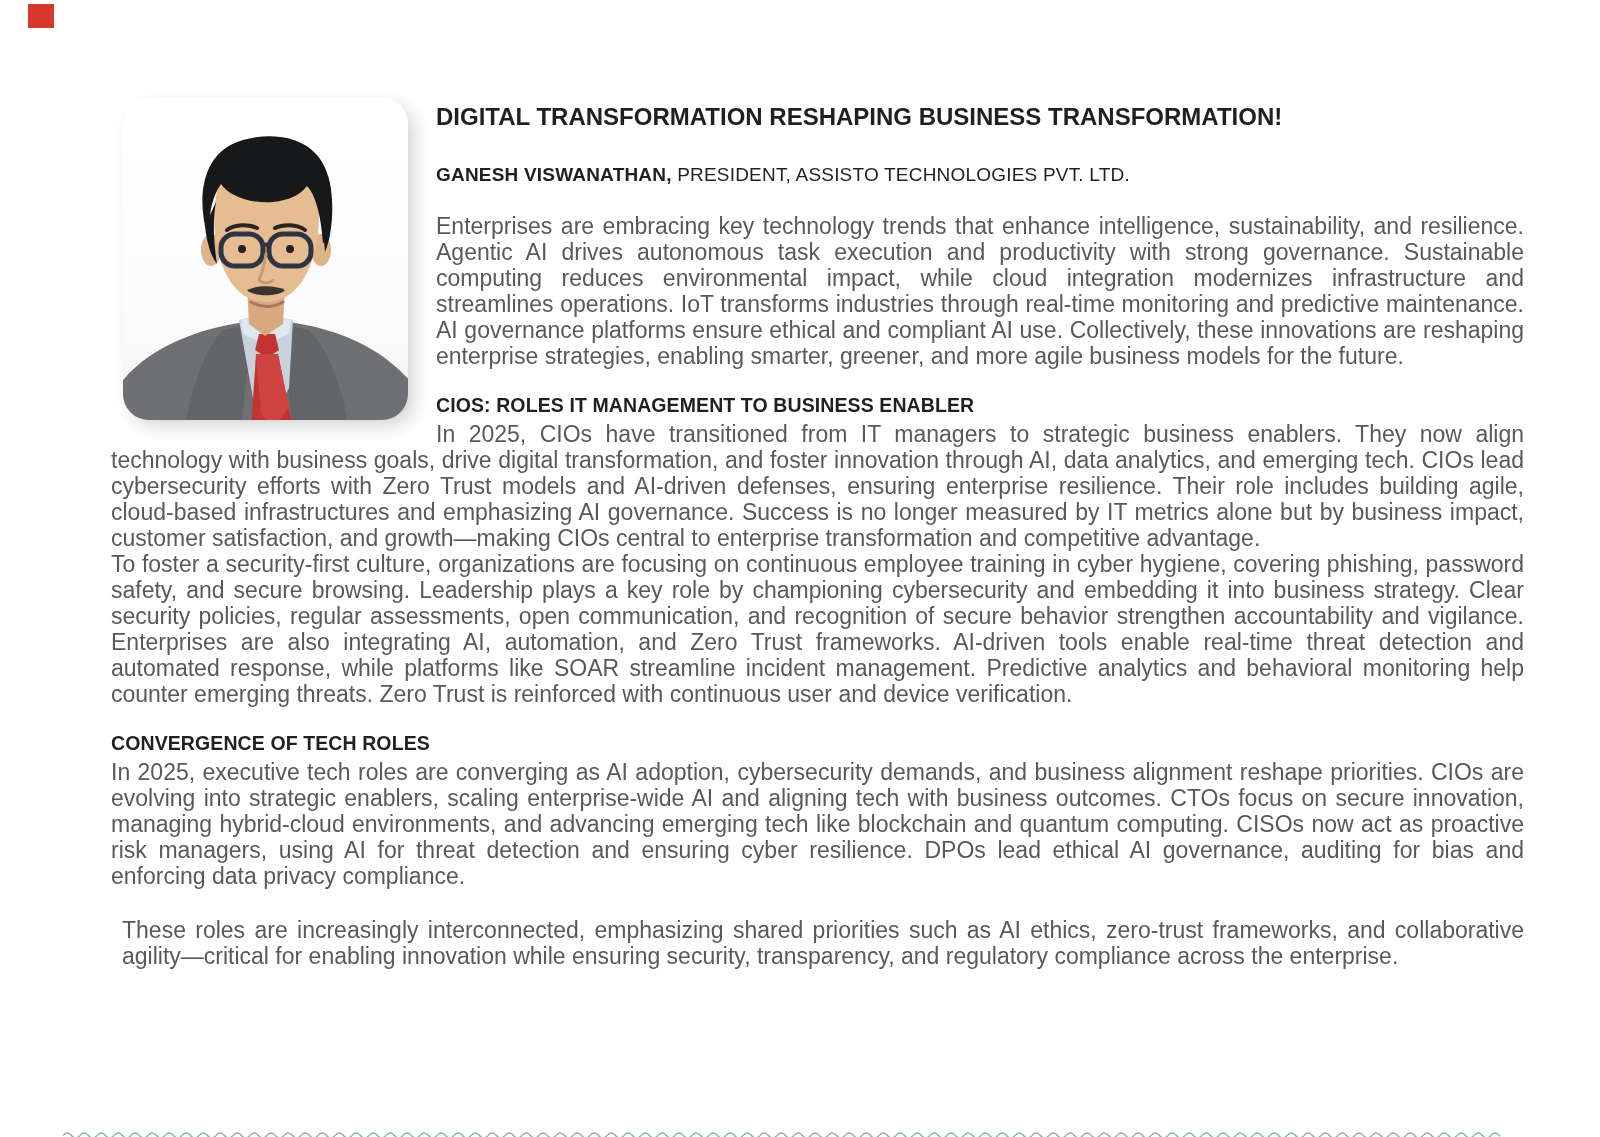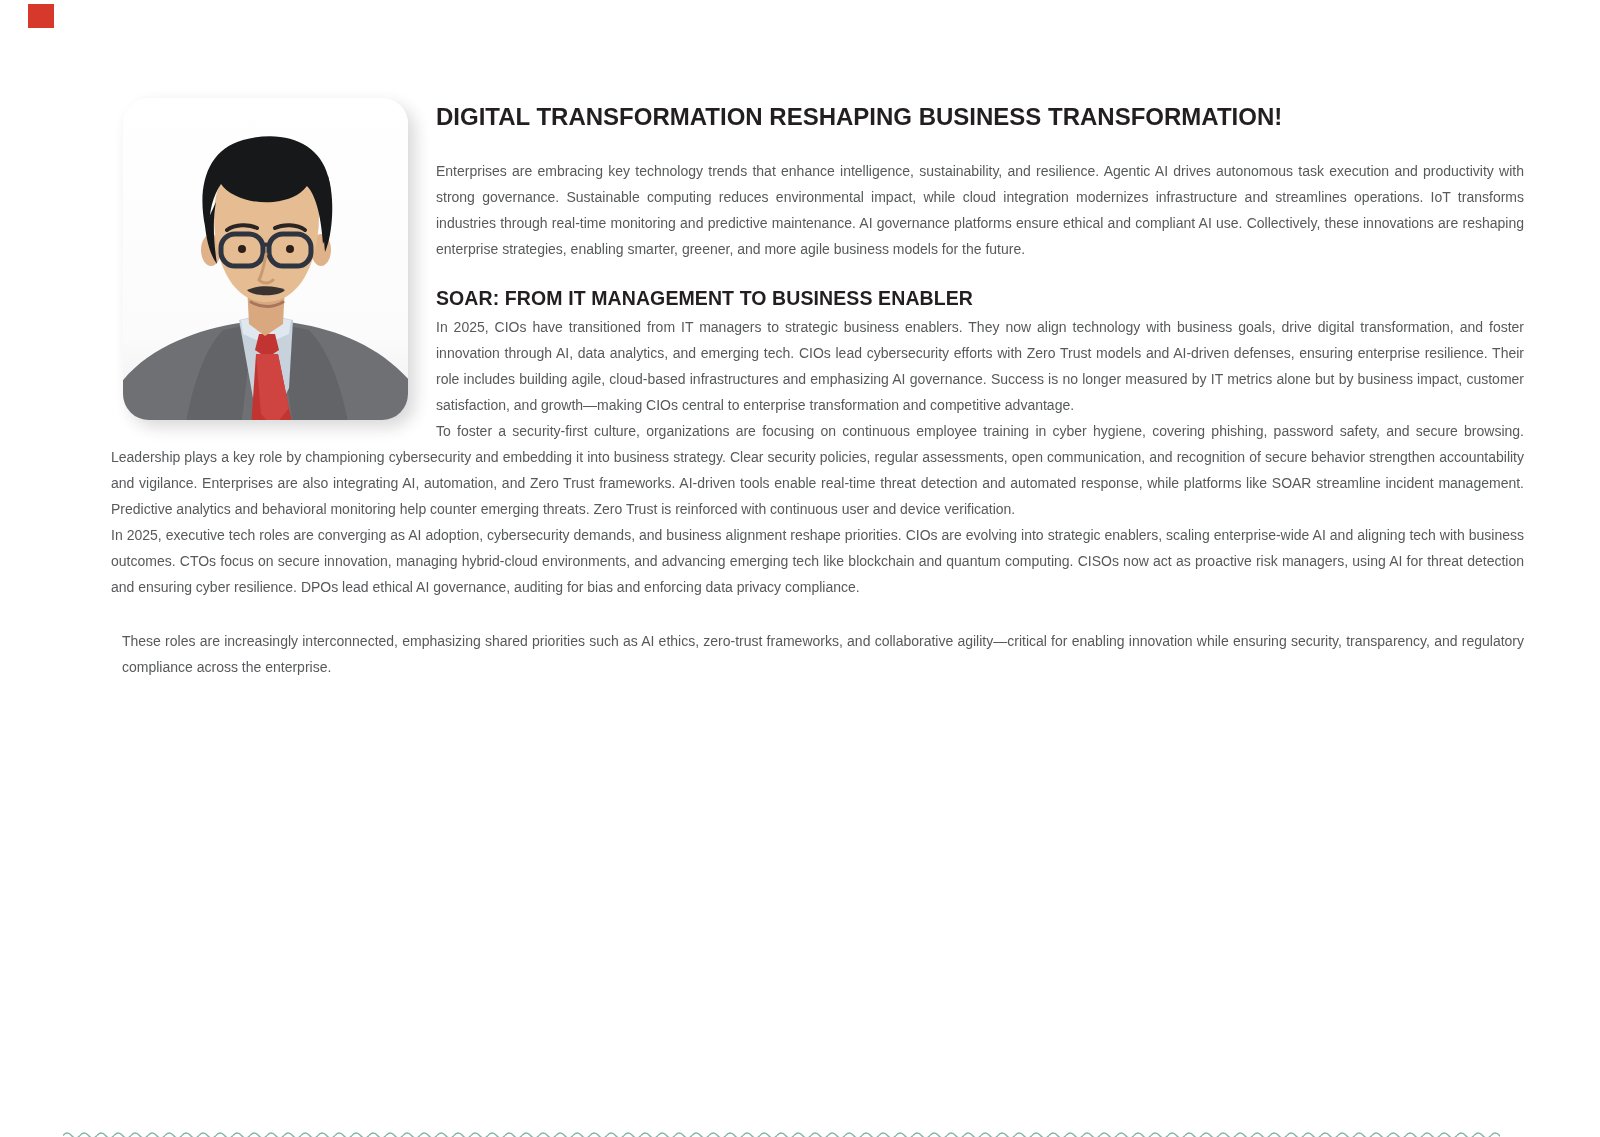--- a/index.html
+++ b/index.html
@@ -53,21 +53,21 @@
   p.byline {
     margin: 31px 0 0 0;
     font-size: 19px;
     line-height: 24px;
     color: #231f20;
     letter-spacing: 0.2px;
   }
   .byline-name { font-weight: 700; }
   p.body {
     margin: 0;
-    font-size: 14px;
+    font-size: 23px;
     line-height: 26px;
     color: #57595b;
     text-align: justify;
   }
   p.intro { margin-top: 26px; }
   h2.section-heading {
     margin: 24px 0 3px 0;
     font-size: 19.5px;
     line-height: 25px;
     font-weight: 700;
@@ -142,28 +142,30 @@
         <path d="M143,156 C141,168 139,176 136,182 C140,186 146,186 150,182" stroke="#c99a70" stroke-width="3" fill="none" stroke-linecap="round"></path>
 
         <path d="M124,192 C134,187 152,187 162,192 C156,199 130,199 124,192 Z" fill="#3b3330"></path>
 
         <path d="M128,204 C138,210 150,210 160,204" stroke="#a9765d" stroke-width="3" fill="none" stroke-linecap="round"></path>
       </svg>
     </div>
 
     <h1 class="title">DIGITAL TRANSFORMATION RESHAPING BUSINESS TRANSFORMATION!</h1>
 
+    <p class="byline"><span class="byline-name">GANESH VISWANATHAN,</span> <span>PRESIDENT, ASSISTO TECHNOLOGIES PVT. LTD.</span></p>
 
     <p class="body intro">Enterprises are embracing key technology trends that enhance intelligence, sustainability, and resilience. Agentic AI drives autonomous task execution and productivity with strong governance. Sustainable computing reduces environmental impact, while cloud integration modernizes infrastructure and streamlines operations. IoT transforms industries through real-time monitoring and predictive maintenance. AI governance platforms ensure ethical and compliant AI use. Collectively, these innovations are reshaping enterprise strategies, enabling smarter, greener, and more agile business models for the future.</p>
 
-    <h2 class="section-heading">SOAR: FROM IT MANAGEMENT TO BUSINESS ENABLER</h2>
+    <h2 class="section-heading">CIOS: ROLES IT MANAGEMENT TO BUSINESS ENABLER</h2>
     <p class="body">In 2025, CIOs have transitioned from IT managers to strategic business enablers. They now align technology with business goals, drive digital transformation, and foster innovation through AI, data analytics, and emerging tech. CIOs lead cybersecurity efforts with Zero Trust models and AI-driven defenses, ensuring enterprise resilience. Their role includes building agile, cloud-based infrastructures and emphasizing AI governance. Success is no longer measured by IT metrics alone but by business impact, customer satisfaction, and growth—making CIOs central to enterprise transformation and competitive advantage.</p>
 
     <p class="body">To foster a security-first culture, organizations are focusing on continuous employee training in cyber hygiene, covering phishing, password safety, and secure browsing. Leadership plays a key role by championing cybersecurity and embedding it into business strategy. Clear security policies, regular assessments, open communication, and recognition of secure behavior strengthen accountability and vigilance. Enterprises are also integrating AI, automation, and Zero Trust frameworks. AI-driven tools enable real-time threat detection and automated response, while platforms like SOAR streamline incident management. Predictive analytics and behavioral monitoring help counter emerging threats. Zero Trust is reinforced with continuous user and device verification.</p>
 
+    <h2 class="section-heading">CONVERGENCE OF TECH ROLES</h2>
     <p class="body">In 2025, executive tech roles are converging as AI adoption, cybersecurity demands, and business alignment reshape priorities. CIOs are evolving into strategic enablers, scaling enterprise-wide AI and aligning tech with business outcomes. CTOs focus on secure innovation, managing hybrid-cloud environments, and advancing emerging tech like blockchain and quantum computing. CISOs now act as proactive risk managers, using AI for threat detection and ensuring cyber resilience. DPOs lead ethical AI governance, auditing for bias and enforcing data privacy compliance.</p>
     <p class="body follow-up">These roles are increasingly interconnected, emphasizing shared priorities such as AI ethics, zero-trust frameworks, and collaborative agility—critical for enabling innovation while ensuring security, transparency, and regulatory compliance across the enterprise.</p>
 
   </div>
 
   <div class="wave">
     <svg width="1437" height="10" xmlns="http://www.w3.org/2000/svg">
       <defs>
         <pattern id="zigzag" width="17" height="10" patternUnits="userSpaceOnUse">
           <path d="M0,7.5 Q4.25,2.5 8.5,7.5 T17,7.5" fill="none" stroke="#86b4ab" stroke-width="1.4"></path>

